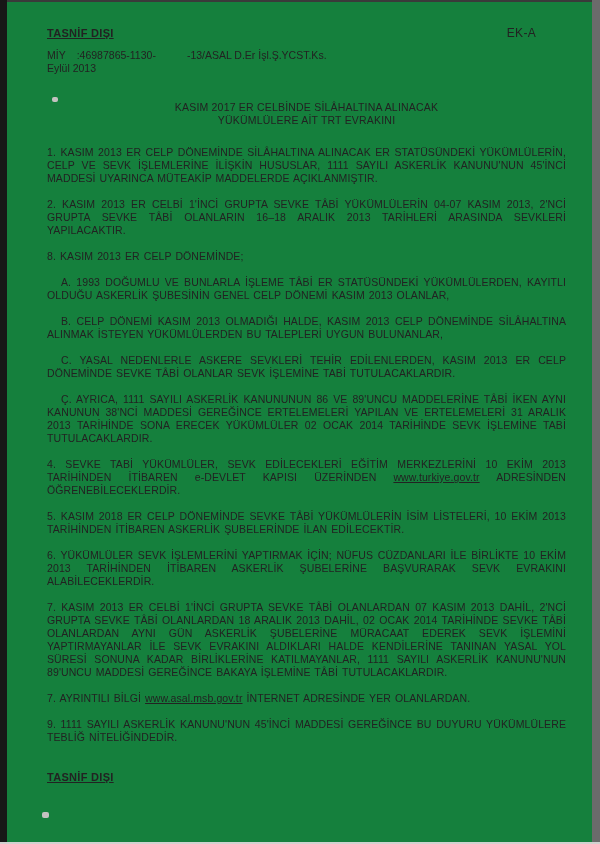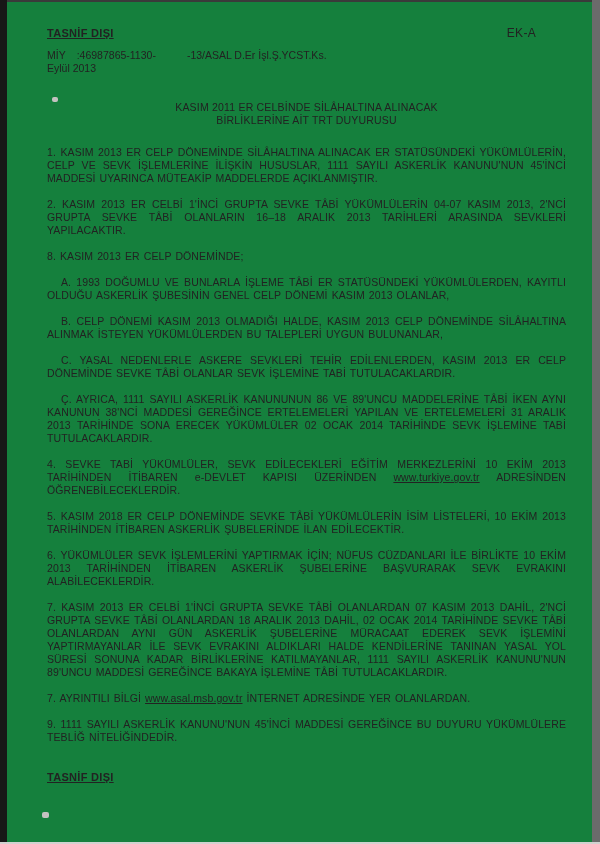--- a/index.html
+++ b/index.html
@@ -83,22 +83,22 @@
     </div>
 
     <div class="hdr-row2">
       <span>
         <span class="ref-prefix">MİY</span><span class="ref-number">:46987865-1130-</span><span class="ref-suffix">-13/ASAL D.Er İşl.Ş.YCST.Ks.</span>
       </span>
       <span class="doc-date">Eylül 2013</span>
     </div>
 
     <div class="title-block">
-      <div>KASIM 2011 ER CELBİNDE SİLÂHALTINA ALINACAK</div>
-      <div>BİRLİKLERİNE AİT TRT DUYURUSU</div>
+      <div>KASIM 2017 ER CELBİNDE SİLÂHALTINA ALINACAK</div>
+      <div>YÜKÜMLÜLERE AİT TRT EVRAKINI</div>
     </div>
 
     <p class="para first">1. KASIM 2013 ER CELP DÖNEMİNDE SİLÂHALTINA ALINACAK ER STATÜSÜNDEKİ YÜKÜMLÜLERİN, CELP VE SEVK İŞLEMLERİNE İLİŞKİN HUSUSLAR, 1111 SAYILI ASKERLİK KANUNU'NUN 45'İNCİ MADDESİ UYARINCA MÜTEAKİP MADDELERDE AÇIKLANMIŞTIR.</p>
     <p class="para">2. KASIM 2013 ER CELBİ 1'İNCİ GRUPTA SEVKE TÂBİ YÜKÜMLÜLERİN 04-07 KASIM 2013, 2'NCİ GRUPTA SEVKE TÂBİ OLANLARIN 16–18 ARALIK 2013 TARİHLERİ ARASINDA SEVKLERİ YAPILACAKTIR.</p>
     <p class="para">8. KASIM 2013 ER CELP DÖNEMİNDE;</p>
     <p class="para sub">A. 1993 DOĞUMLU VE BUNLARLA İŞLEME TÂBİ ER STATÜSÜNDEKİ YÜKÜMLÜLERDEN, KAYITLI OLDUĞU ASKERLİK ŞUBESİNİN GENEL CELP DÖNEMİ KASIM 2013 OLANLAR,</p>
     <p class="para sub">B. CELP DÖNEMİ KASIM 2013 OLMADIĞI HALDE, KASIM 2013 CELP DÖNEMİNDE SİLÂHALTINA ALINMAK İSTEYEN YÜKÜMLÜLERDEN BU TALEPLERİ UYGUN BULUNANLAR,</p>
     <p class="para sub">C. YASAL NEDENLERLE ASKERE SEVKLERİ TEHİR EDİLENLERDEN, KASIM 2013 ER CELP DÖNEMİNDE SEVKE TÂBİ OLANLAR SEVK İŞLEMİNE TABİ TUTULACAKLARDIR.</p>
     <p class="para sub">Ç. AYRICA, 1111 SAYILI ASKERLİK KANUNUNUN 86 VE 89'UNCU MADDELERİNE TÂBİ İKEN AYNI KANUNUN 38'NCİ MADDESİ GEREĞİNCE ERTELEMELERİ YAPILAN VE ERTELEMELERİ 31 ARALIK 2013 TARİHİNDE SONA ERECEK YÜKÜMLÜLER 02 OCAK 2014 TARİHİNDE SEVK İŞLEMİNE TABİ TUTULACAKLARDIR.</p>
 

